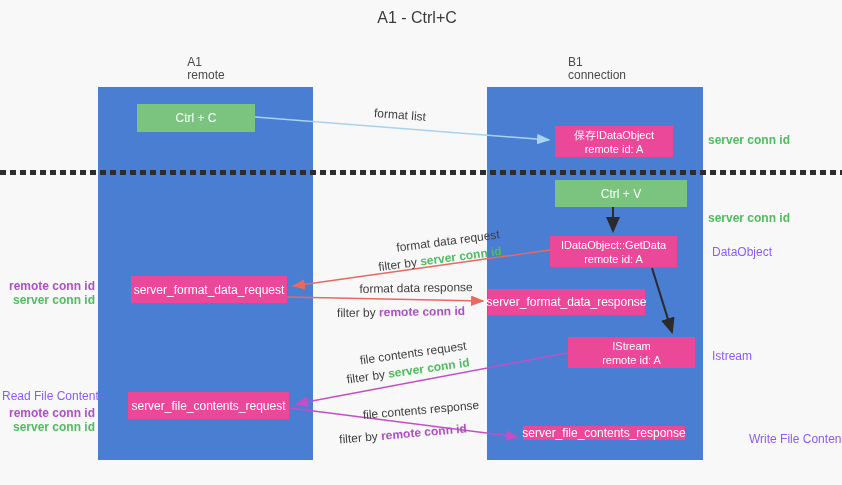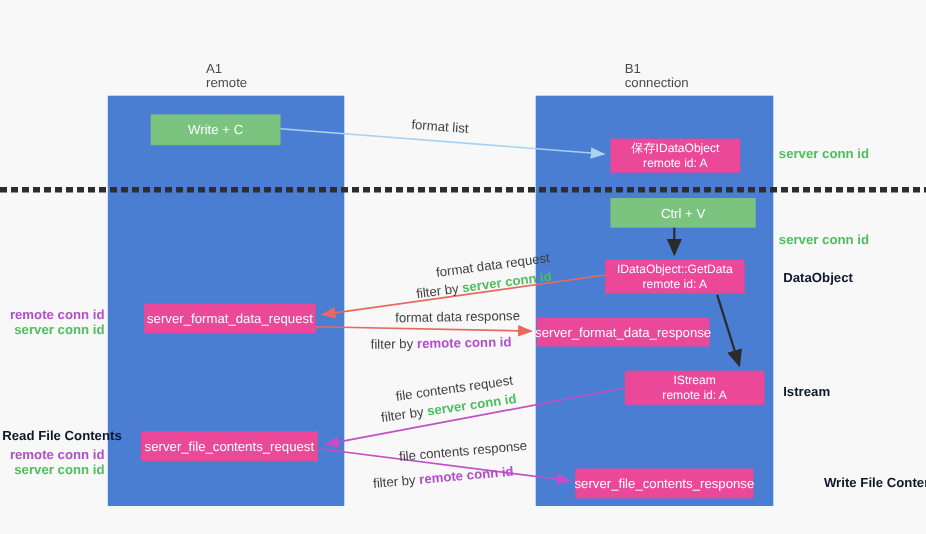--- a/index.html
+++ b/index.html
@@ -32,68 +32,69 @@
   }
   .node.green{background:#7bc47f;font-size:12px;}
   .node.orange{background:#ec4899;font-size:12px;}
   .node.two-line{flex-direction:column;font-size:11px;line-height:14px;}
   .arrows{position:absolute;left:0;top:0;z-index:5;pointer-events:none;}
   .arrow-label{
     position:absolute;transform:translate(-50%,-50%);
     font-size:12px;color:#3f3f3f;white-space:nowrap;z-index:6;
   }
   .side-label{
-    position:absolute;font-size:12px;white-space:nowrap;z-index:6;color:#0f172a;font-weight:bold;
+    position:absolute;font-size:12px;white-space:nowrap;z-index:6;color:#8b5cf6;
   }
   .green-text{color:#4fbd60;font-weight:bold;}
   .purple-text{color:#b04fc8;font-weight:bold;}
   .right-align{text-align:right;}
 </style>
 </head>
 <body>
 
 <div class="title">
+  <div>A1 - Ctrl+C</div>
 </div>
 
 <div class="lane-header" style="left:206px;top:56px;">
   <div>A1</div>
   <div>remote</div>
 </div>
 <div class="lane-header" style="left:597px;top:56px;">
   <div>B1</div>
   <div>connection</div>
 </div>
 
 <div class="lane" style="left:98px;top:87px;width:215px;height:373px;"></div>
 <div class="lane" style="left:487px;top:87px;width:216px;height:373px;"></div>
 
 <div class="dotted-line"></div>
 
-<div class="node green" style="left:137px;top:104px;width:118px;height:28px;">Write + C</div>
+<div class="node green" style="left:137px;top:104px;width:118px;height:28px;">Ctrl + C</div>
 <div class="node green" style="left:555px;top:180px;width:132px;height:27px;">Ctrl + V</div>
 
 <div class="node orange two-line" style="left:555px;top:126px;width:118px;height:31px;">
   <div>保存IDataObject</div>
   <div>remote id: A</div>
 </div>
 
 <div class="node orange two-line" style="left:550px;top:236px;width:127px;height:31px;">
   <div>IDataObject::GetData</div>
   <div>remote id: A</div>
 </div>
 
 <div class="node orange two-line" style="left:568px;top:337px;width:127px;height:31px;">
   <div>IStream</div>
   <div>remote id: A</div>
 </div>
 
 <div class="node orange" style="left:131px;top:276px;width:156px;height:27px;">server_format_data_request</div>
 <div class="node orange" style="left:488px;top:289px;width:157px;height:26px;">server_format_data_response</div>
 <div class="node orange" style="left:128px;top:392px;width:161px;height:27px;">server_file_contents_request</div>
-<div class="node orange" style="left:523px;top:426px;width:162px;height:27px;">server_file_contents_response</div>
+<div class="node orange" style="left:523px;top:426px;width:162px;height:14px;">server_file_contents_response</div>
 
 <svg class="arrows" width="842" height="485">
   <defs>
     <marker id="m-blue" markerWidth="9" markerHeight="7" refX="8" refY="3.5" orient="auto">
         <path d="M0,0 L9,3.5 L0,7 z" fill="#a8d2ee"></path>
       </marker>
     <marker id="m-red" markerWidth="9" markerHeight="7" refX="8" refY="3.5" orient="auto">
         <path d="M0,0 L9,3.5 L0,7 z" fill="#e8695f"></path>
       </marker>
     <marker id="m-magenta" markerWidth="9" markerHeight="7" refX="8" refY="3.5" orient="auto">

